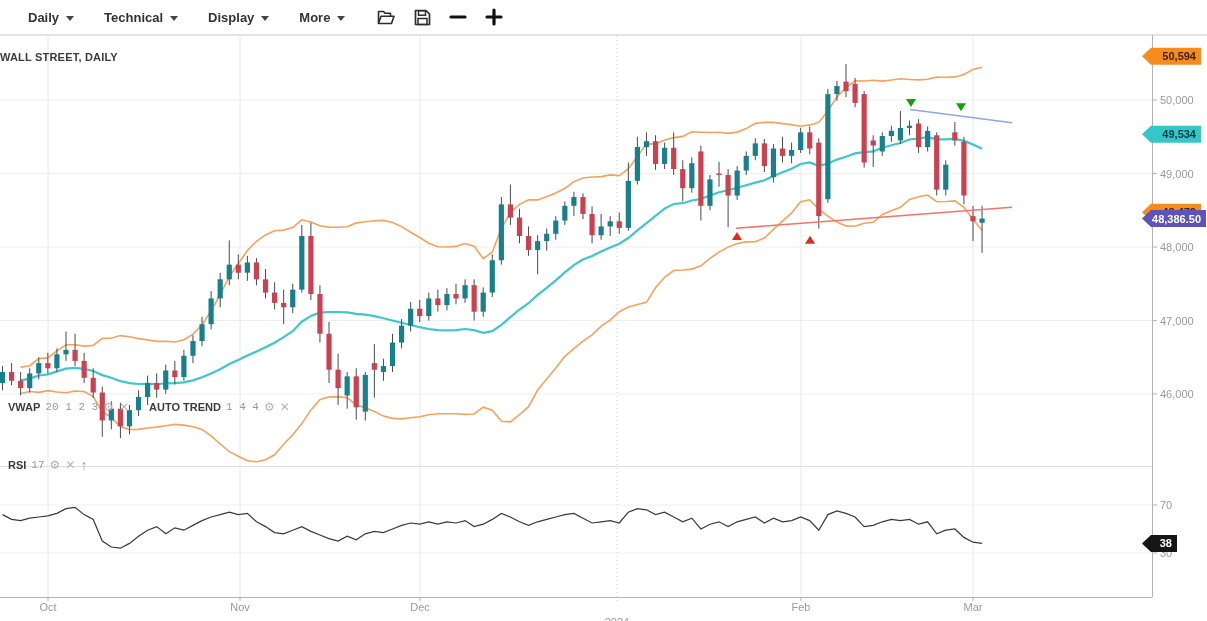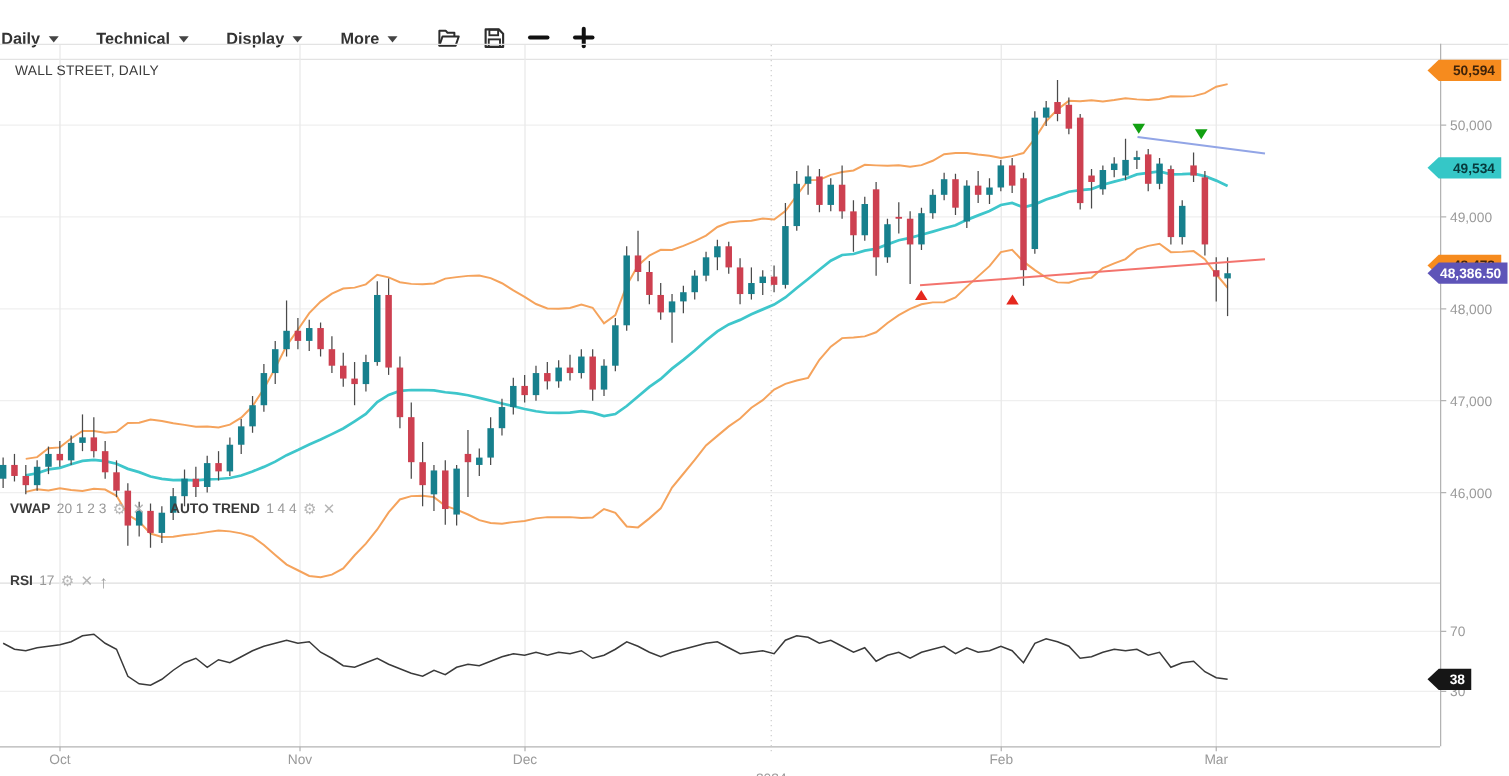--- a/index.html
+++ b/index.html
@@ -1,32 +1,32 @@
 <!DOCTYPE html>
 <html><head>
 <meta charset="utf-8">
 <style>
   html,body{margin:0;padding:0;background:#fff;font-family:"Liberation Sans",sans-serif;}
   #app{position:relative;width:1207px;height:621px;overflow:hidden;background:#fff;}
   
   #toolbar{position:absolute;left:0;top:0;width:1207px;height:35px;display:flex;align-items:center;
-           padding-left:1px;box-sizing:border-box;border-bottom:1px solid #e3e3e3;background:#fff;margin-top:13px;}
+           padding-left:28px;box-sizing:border-box;border-bottom:1px solid #e3e3e3;background:#fff;}
   .menu{display:flex;align-items:center;margin-right:30px;cursor:pointer;}
   .menu .lbl{font-size:13px;font-weight:bold;color:#333;}
   .caret{width:0;height:0;border-left:4px solid transparent;border-right:4px solid transparent;
          border-top:5px solid #444;margin-left:7px;margin-top:2px;}
   .tbicon{display:flex;align-items:center;justify-content:center;width:22px;height:22px;margin-right:14px;cursor:pointer;}
   
   .ovl{position:absolute;font-size:11px;color:#444;white-space:nowrap;}
-  #chart-title{left:12px;top:51px;font-weight:normal;color:#3c3c3c;letter-spacing:.2px;}
+  #chart-title{left:0;top:51px;font-weight:bold;color:#3c3c3c;letter-spacing:.2px;}
   .legend{display:flex;align-items:center;gap:5px;}
   #vwap-row{left:8px;top:401px;}
   #rsi-row{left:8px;top:458px;}
   .ind-name{font-weight:bold;color:#3c3c3c;}
-  .ind-params{color:#999;}
+  .ind-params{color:#999;font-family:Liberation Mono, monospace;}
   .mini-icon{color:#b5b5b5;font-size:12px;cursor:pointer;line-height:1;}
   .gap{width:10px;}
   svg text{font-family:"Liberation Sans",sans-serif;}
 </style>
 </head>
 <body>
 
 <div id="app">
 
   <div id="toolbar">

